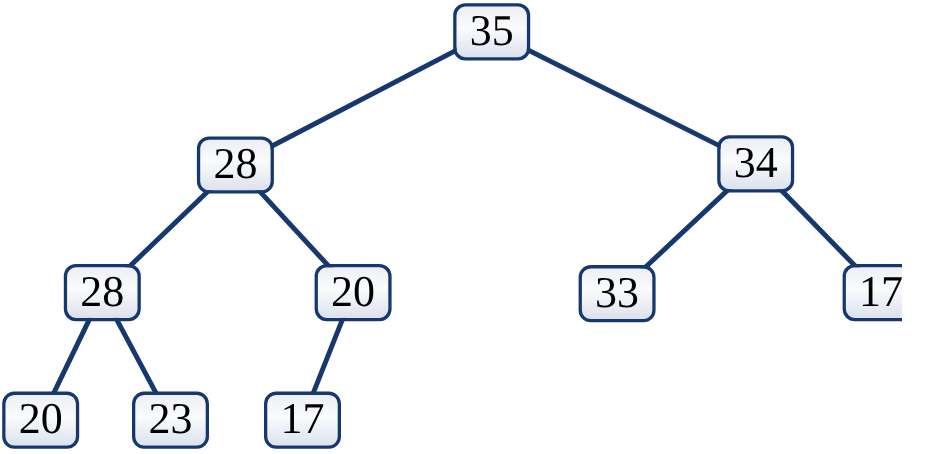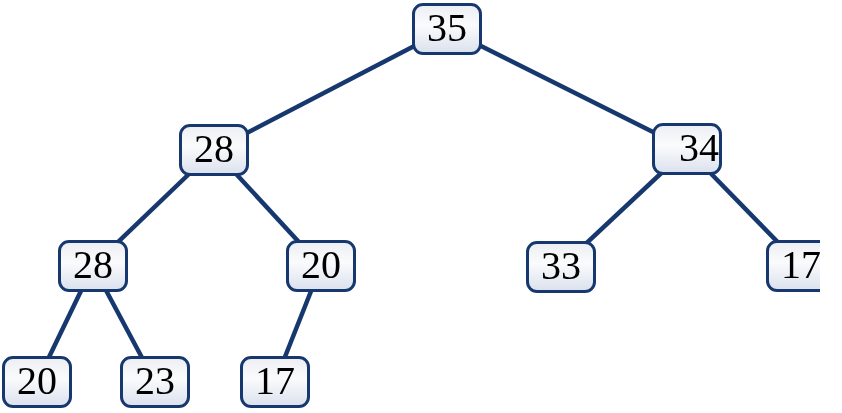--- a/index.html
+++ b/index.html
@@ -64,21 +64,21 @@
       <line x1="93" y1="266" x2="155" y2="382"></line>
       <line x1="321" y1="266" x2="275" y2="382"></line>
     </svg>
   <div>
       <div class="node" style="left: 447px; top: 29px;">
         <span>35</span>
       </div>
       <div class="node" style="left: 214px; top: 150px;">
         <span>28</span>
       </div>
-      <div class="node" style="left: 687px; top: 149px; justify-content: flex-end;">
+      <div class="node" style="left: 687px; top: 149px;">
         <span>34</span>
       </div>
       <div class="node" style="left: 93px; top: 266px;">
         <span>28</span>
       </div>
       <div class="node" style="left: 321px; top: 266px;">
         <span>20</span>
       </div>
       <div class="node" style="left: 561px; top: 267px;">
         <span>33</span>

